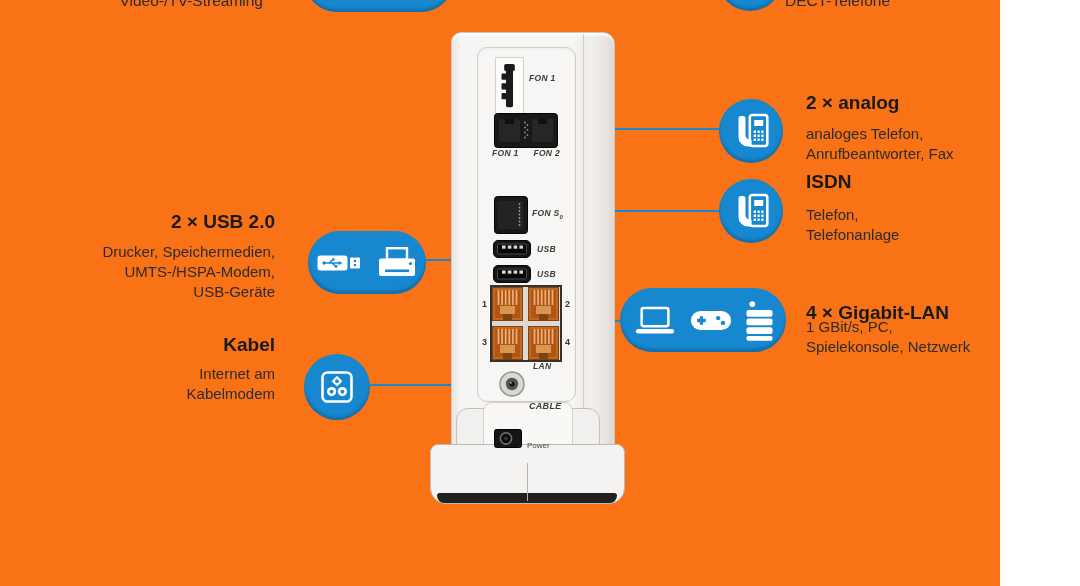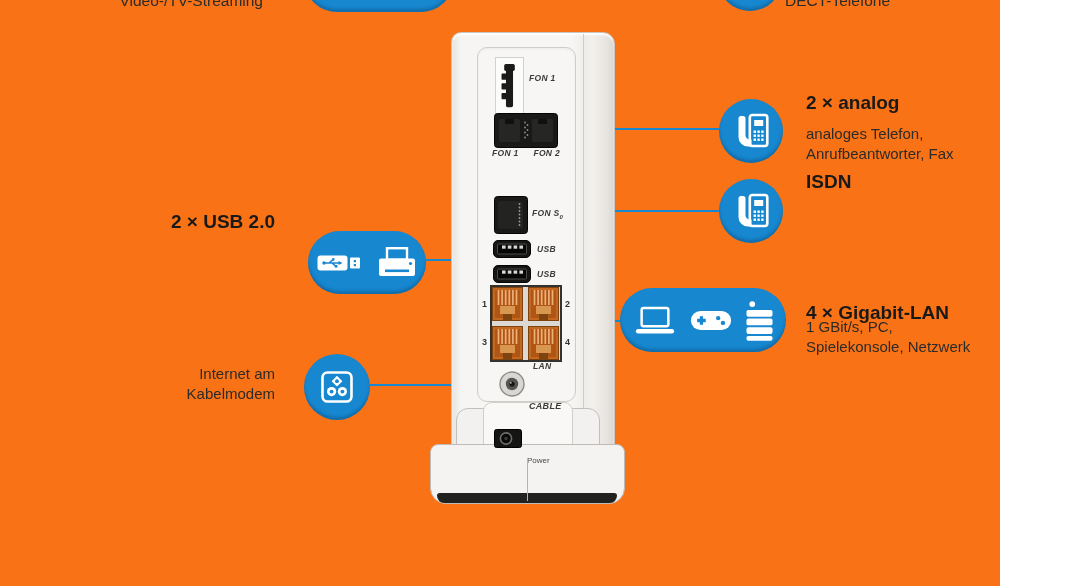--- a/index.html
+++ b/index.html
@@ -219,24 +219,27 @@
     <circle cx="13" cy="13" r="2.6" fill="#141412"></circle>
     <circle cx="11.8" cy="11.8" r="0.9" fill="#cacac8"></circle>
   </svg>
   <div class="plabel" style="left:529px; top:377px; font-size:9px;margin-top:24px;">CABLE</div>
 
   <svg class="abs" style="left:494px; top:429px;" width="28" height="19" viewBox="0 0 28 19">
     <rect x="0.5" y="0.5" width="27" height="18" rx="2" fill="#151513" stroke="#000000"></rect>
     <circle cx="12" cy="9.5" r="5.6" fill="#0a0a0a" stroke="#6e6e6c" stroke-width="1.6"></circle>
     <circle cx="12" cy="9.5" r="1.8" fill="#3a3a38"></circle>
   </svg>
-  <div class="power-label" style="left:527px; top:456px;">Power</div>
+  <div class="power-label" style="left:527px; top:441px;">Power</div>
 
   <div class="abs h ra" style="left:0; top:211px; width:275px;">2 × USB 2.0</div>
   <div class="abs d ra" style="left:0; top:242px; width:275px;">
+    <div>Drucker, Speichermedien,</div>
+    <div>UMTS-/HSPA-Modem,</div>
+    <div>USB-Geräte</div>
   </div>
   <div class="badge pill" style="left:308px; top:231px; width:118px; height:63px;">
     <svg width="48" height="24" viewBox="0 0 48 24">
       <rect class="ic-w" x="0.5" y="4.5" width="30" height="15" rx="3"></rect>
       <circle class="ic-b" cx="7" cy="12" r="1.7"></circle>
       <path class="ic-bs" d="M7 12 H22 M12 12 L16 8.7 M15 12 L19 15.3" stroke-width="1.5"></path>
       <circle class="ic-b" cx="16.3" cy="8.4" r="1.3"></circle>
       <rect class="ic-b" x="17.8" y="14" width="2.6" height="2.6"></rect>
       <polygon class="ic-b" points="25.5,12 21.5,9.9 21.5,14.1"></polygon>
       <rect class="ic-w" x="33" y="6.5" width="10" height="11" rx="1"></rect>
@@ -244,20 +247,21 @@
       <rect class="ic-b" x="36.8" y="13" width="2.2" height="2.2"></rect>
     </svg>
     <svg width="42" height="34" viewBox="0 0 42 34">
       <rect class="ic-wo" x="11" y="2.2" width="20" height="11.5" stroke-width="2.4"></rect>
       <rect class="ic-w" x="3" y="12.5" width="36" height="17.5" rx="2"></rect>
       <circle class="ic-b" cx="34.5" cy="17.5" r="1.6"></circle>
       <rect class="ic-b" x="9" y="23.5" width="24" height="2.6"></rect>
     </svg>
   </div>
 
+  <div class="abs h ra" style="left:0; top:334px; width:275px;">Kabel</div>
   <div class="abs d ra" style="left:0; top:364px; width:275px;">
     <div>Internet am</div>
     <div>Kabelmodem</div>
   </div>
   <div class="badge circle" style="left:304px; top:354px; width:66px; height:66px;">
     <svg width="40" height="40" viewBox="0 0 40 40">
       <rect class="ic-wo" x="5.5" y="5.5" width="29" height="29" rx="5" stroke-width="2.6"></rect>
       <polygon class="ic-w" points="20,8.8 25.4,14.2 20,19.6 14.6,14.2"></polygon>
       <circle class="ic-b" cx="20" cy="14.2" r="1.9"></circle>
       <circle class="ic-w" cx="14.6" cy="24.6" r="4.6"></circle>
@@ -303,20 +307,24 @@
         <rect x="22.6" y="23.5" width="2.4" height="2.4"></rect>
           <rect x="26.4" y="23.5" width="2.4" height="2.4"></rect>
           <rect x="30.2" y="23.5" width="2.4" height="2.4"></rect>
         <rect x="22.6" y="27.5" width="2.4" height="2.4"></rect>
           <rect x="26.4" y="27.5" width="2.4" height="2.4"></rect>
           <rect x="30.2" y="27.5" width="2.4" height="2.4"></rect>
       </g>
     </svg>
   </div>
   <div class="abs h" style="left:806px; top:171px;">ISDN</div>
+  <div class="abs d" style="left:806px; top:205px;">
+    <div>Telefon,</div>
+    <div>Telefonanlage</div>
+  </div>
 
   <div class="badge pill" style="left:620px; top:288px; width:166px; height:64px; gap:13px;">
     <svg width="42" height="31" viewBox="0 0 44 32">
       <rect class="ic-wo" x="8" y="3" width="28" height="19" rx="2" stroke-width="2.6"></rect>
       <rect class="ic-w" x="2" y="25" width="40" height="4.6" rx="2.3"></rect>
     </svg>
     <svg width="44" height="29" viewBox="0 0 46 30">
       <rect class="ic-w" x="2" y="5" width="42" height="20" rx="10"></rect>
       <path class="ic-bs" d="M13 10.5 V19.5 M8.5 15 H17.5" stroke-width="3.4"></path>
       <circle class="ic-b" cx="30.5" cy="12.5" r="2.3"></circle>

